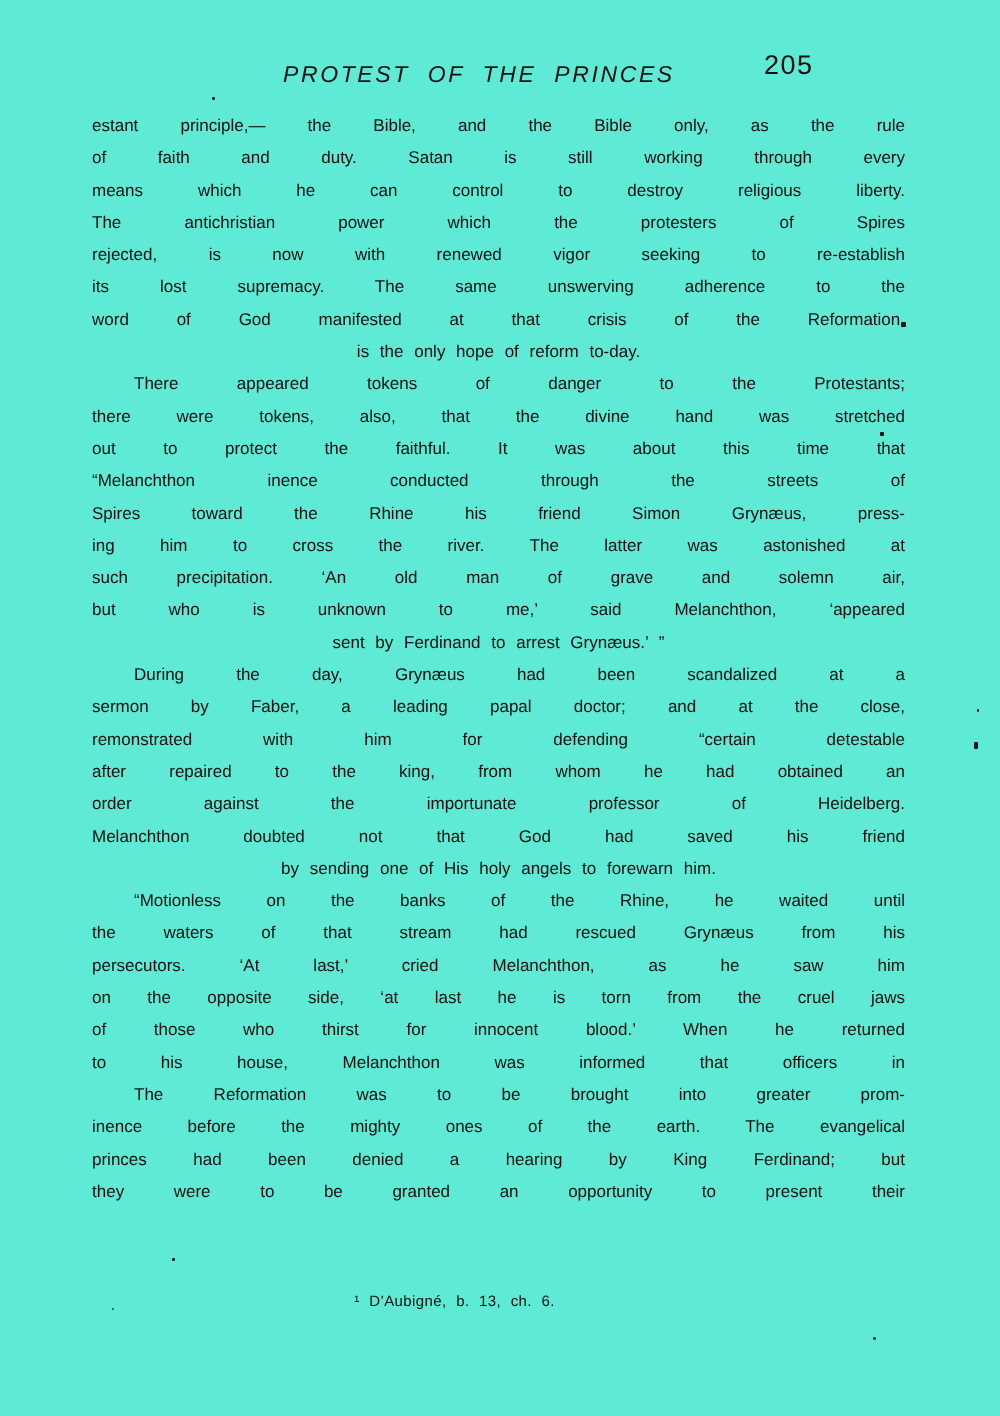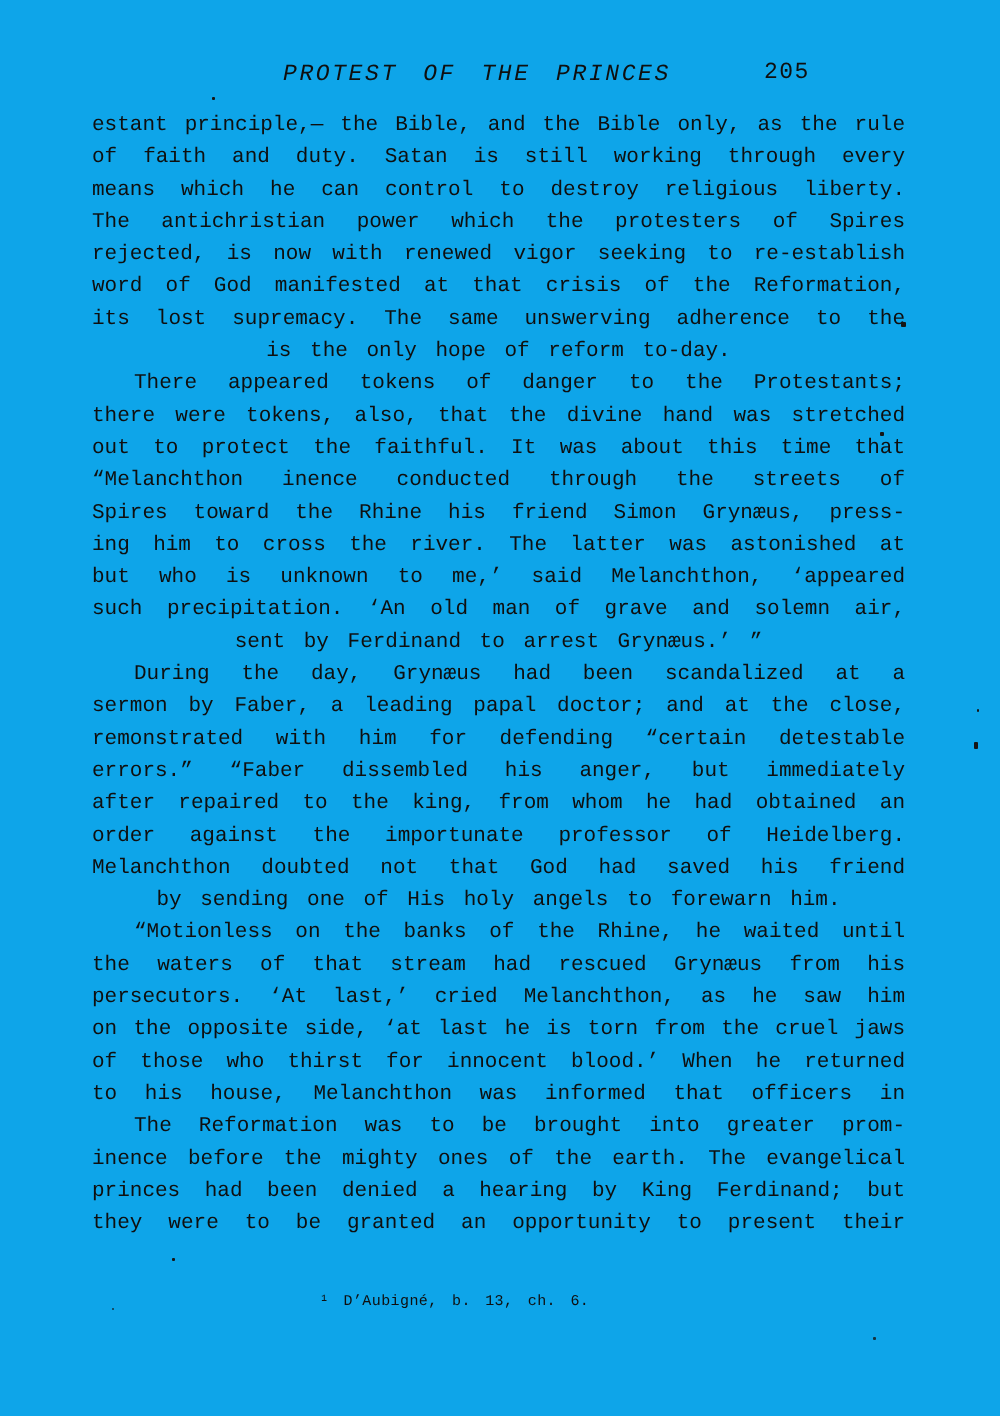--- a/index.html
+++ b/index.html
@@ -4,49 +4,49 @@
 <style>
   html, body {
     margin: 0;
     padding: 0;
     background: #ffffff;
   }
   .page {
     position: relative;
     width: 1000px;
     height: 1416px;
-    background: #0ea5e9;
-    font-family: Liberation Mono, monospace;
+    background: #5eead4;
+    font-family: Liberation Sans, sans-serif;
     color: #0f0f0f;
     overflow: hidden;
     text-rendering: geometricPrecision;
   }
   .chapter-title {
     position: absolute;
     top: 61px;
     left: 283px;
     font-style: italic;
     font-size: 23px;
     letter-spacing: 2.6px;
     word-spacing: 9px;
     white-space: nowrap;
   }
   .page-number {
     position: absolute;
-    top: 59px;
+    top: 50px;
     left: 764px;
-    font-size: 23px;
+    font-size: 27px;
     letter-spacing: 1.5px;
   }
   .body-text {
     position: absolute;
     top: 110px;
     left: 92px;
     width: 813px;
-    font-size: 21px;
+    font-size: 17px;
   }
   .paragraph { margin: 0; padding: 0; }
   .line {
     height: 32.3px;
     line-height: 32.3px;
     white-space: normal;
   }
   .line.just {
     text-align: justify;
     text-align-last: justify;
@@ -85,40 +85,39 @@
     <span class="page-number">205</span>
   </div>
 
   <div class="body-text" id="body-text">
       <div class="paragraph">
         <div class="line just">estant principle,— the Bible, and the Bible only, as the rule</div>
         <div class="line just">of faith and duty. Satan is still working through every</div>
         <div class="line just">means which he can control to destroy religious liberty.</div>
         <div class="line just">The antichristian power which the protesters of Spires</div>
         <div class="line just">rejected, is now with renewed vigor seeking to re-establish</div>
+        <div class="line just">its lost supremacy. The same unswerving adherence to the</div>
         <div class="line just">word of God manifested at that crisis of the Reformation,</div>
-        <div class="line just">its lost supremacy. The same unswerving adherence to the</div>
         <div class="line end">is the only hope of reform to-day.</div>
       </div>
       <div class="paragraph">
         <div class="line just start">There appeared tokens of danger to the Protestants;</div>
         <div class="line just">there were tokens, also, that the divine hand was stretched</div>
         <div class="line just">out to protect the faithful. It was about this time that</div>
         <div class="line just">“Melanchthon inence conducted through the streets of</div>
         <div class="line just">Spires toward the Rhine his friend Simon Grynæus, press-</div>
         <div class="line just">ing him to cross the river. The latter was astonished at</div>
+        <div class="line just">such precipitation. ‘An old man of grave and solemn air,</div>
         <div class="line just">but who is unknown to me,’ said Melanchthon, ‘appeared</div>
-        <div class="line just">such precipitation. ‘An old man of grave and solemn air,</div>
         <div class="line end">sent by Ferdinand to arrest Grynæus.’ ”</div>
       </div>
       <div class="paragraph">
         <div class="line just start">During the day, Grynæus had been scandalized at a</div>
         <div class="line just">sermon by Faber, a leading papal doctor; and at the close,</div>
         <div class="line just">remonstrated with him for defending “certain detestable</div>
-        <div class="line just">errors.” “Faber dissembled his anger, but immediately</div>
         <div class="line just">after repaired to the king, from whom he had obtained an</div>
         <div class="line just">order against the importunate professor of Heidelberg.</div>
         <div class="line just">Melanchthon doubted not that God had saved his friend</div>
         <div class="line end">by sending one of His holy angels to forewarn him.</div>
       </div>
       <div class="paragraph">
         <div class="line just start">“Motionless on the banks of the Rhine, he waited until</div>
         <div class="line just">the waters of that stream had rescued Grynæus from his</div>
         <div class="line just">persecutors. ‘At last,’ cried Melanchthon, as he saw him</div>
         <div class="line just">on the opposite side, ‘at last he is torn from the cruel jaws</div>

